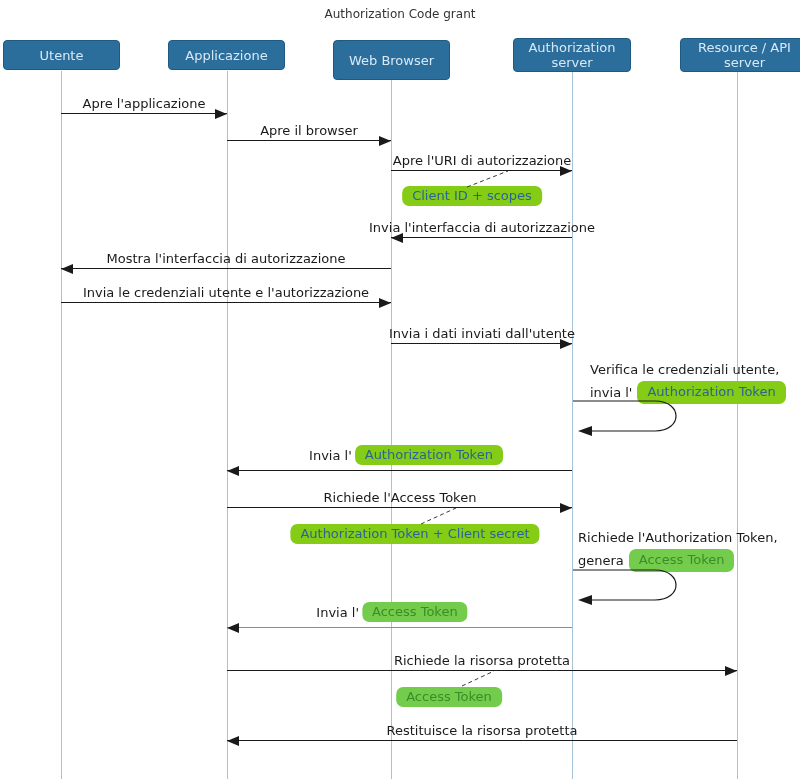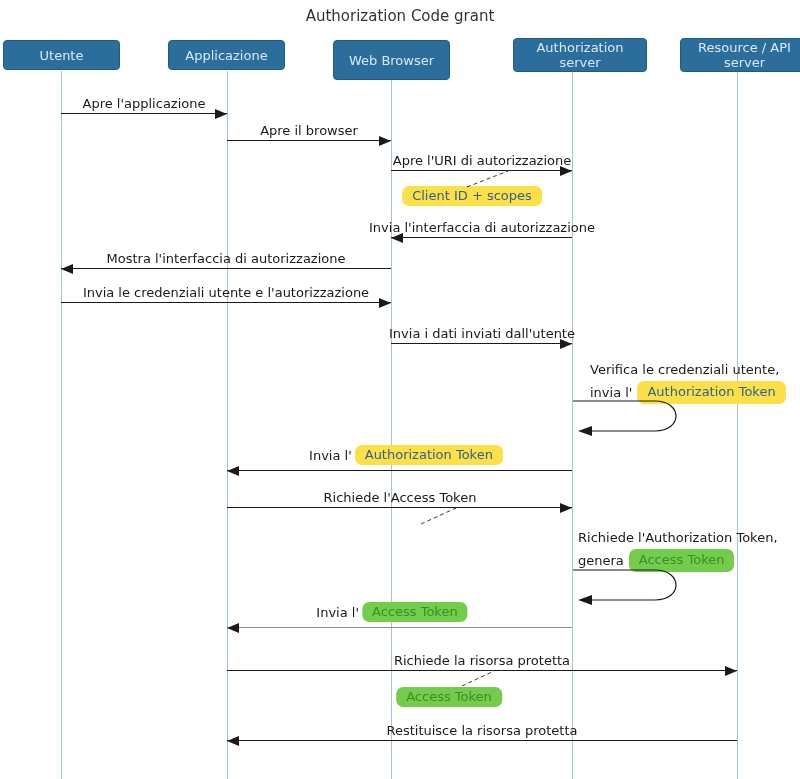--- a/index.html
+++ b/index.html
@@ -10,21 +10,21 @@
     background: #ffffff;
     font-family: "DejaVu Sans", sans-serif;
     font-size: 13px;
     color: #1a1a1a;
     overflow: hidden;
   }
   .title {
     position: absolute; top: 7px; left: 400px;
     transform: translateX(-50%);
     white-space: nowrap;
-    font-size: 15px; color: #333333;
+    font-size: 12px; color: #333333;
   }
   .actor {
     position: absolute;
     background: #2b6e9c;
     border: 1px solid #1f5a82;
     border-radius: 4px;
     color: #d8e9f6;
     display: flex; align-items: center; justify-content: center;
     text-align: center;
     white-space: pre-line;
@@ -60,21 +60,21 @@
     border-bottom: 5px solid transparent;
     border-right: 12px solid #1a1a1a;
   }
   .badge {
     display: inline-block;
     border-radius: 7px;
     padding: 2px 10px 3px 10px;
     white-space: nowrap;
     font-size: 13px;
   }
-  .badge.blue  { background: #fde047; color: #2a6496; }
+  .badge.blue  { background: #84cc16; color: #2a6496; }
   .badge.green { background: #74cc4c; color: #3c8b27; }
   .note {
     position: absolute;
     transform: translateX(-50%);
   }
   .composite {
     position: absolute;
     transform: translateX(-50%);
     display: flex; align-items: center;
     white-space: nowrap;
@@ -97,21 +97,21 @@
 
   <div class="lifeline" style="left:61px"></div>
   <div class="lifeline" style="left:227px"></div>
   <div class="lifeline" style="left:391px"></div>
   <div class="lifeline" style="left:572px"></div>
   <div class="lifeline" style="left:737px"></div>
 
   <div class="actor" style="left:3px;top:40px;width:117px;height:30px">Utente</div>
   <div class="actor" style="left:168px;top:40px;width:117px;height:30px">Applicazione</div>
   <div class="actor" style="left:333px;top:40px;width:117px;height:40px">Web Browser</div>
-  <div class="actor" style="left:513px;top:38px;width:134px;height:34px">Authorization
+  <div class="actor" style="left:513px;top:38px;width:118px;height:34px">Authorization
 server</div>
   <div class="actor" style="left:680px;top:38px;width:129px;height:34px">Resource / API
 server</div>
 
   <div class="msg-label" style="left:144px;top:96px">Apre l'applicazione</div>
   <div class="msg-line" style="left:61px;top:113px;width:166px"></div>
   <div class="arrow-right" style="left:215px;top:109px"></div>
 
   <div class="msg-label" style="left:309px;top:123px">Apre il browser</div>
   <div class="msg-line" style="left:227px;top:140px;width:164px"></div>
@@ -153,20 +153,23 @@
     <span>Invia l'</span>
     <span class="badge blue">Authorization Token</span>
   </div>
   <div class="msg-line" style="left:227px;top:470px;width:345px"></div>
   <div class="arrow-left" style="left:227px;top:466px"></div>
 
   <div class="msg-label" style="left:400px;top:490px">Richiede l'Access Token</div>
   <div class="msg-line" style="left:227px;top:507px;width:345px"></div>
   <div class="arrow-right" style="left:560px;top:503px"></div>
 
+  <div class="note" style="left:415px;top:524px">
+    <span class="badge blue">Authorization Token + Client secret</span>
+  </div>
 
   <div class="annotation" style="left:578px;top:529px">
     <div>Richiede l'Authorization Token,</div>
     <div class="row">
       <span>genera</span>
       <span class="badge green">Access Token</span>
     </div>
   </div>
 
   <div class="composite" style="left:392px;top:602px">

